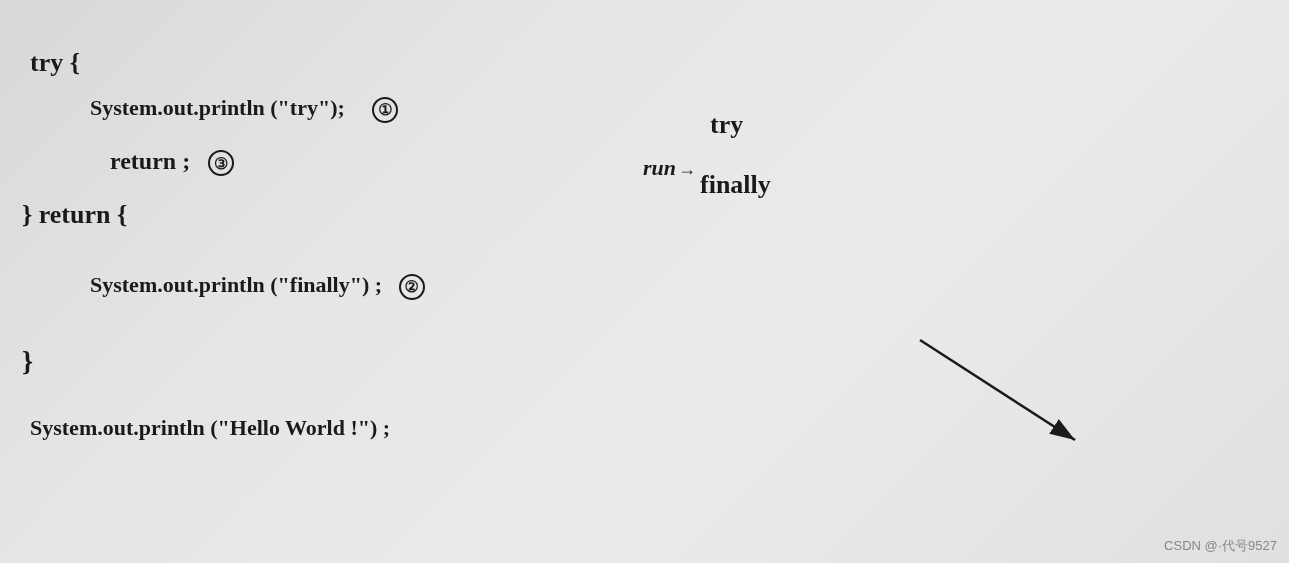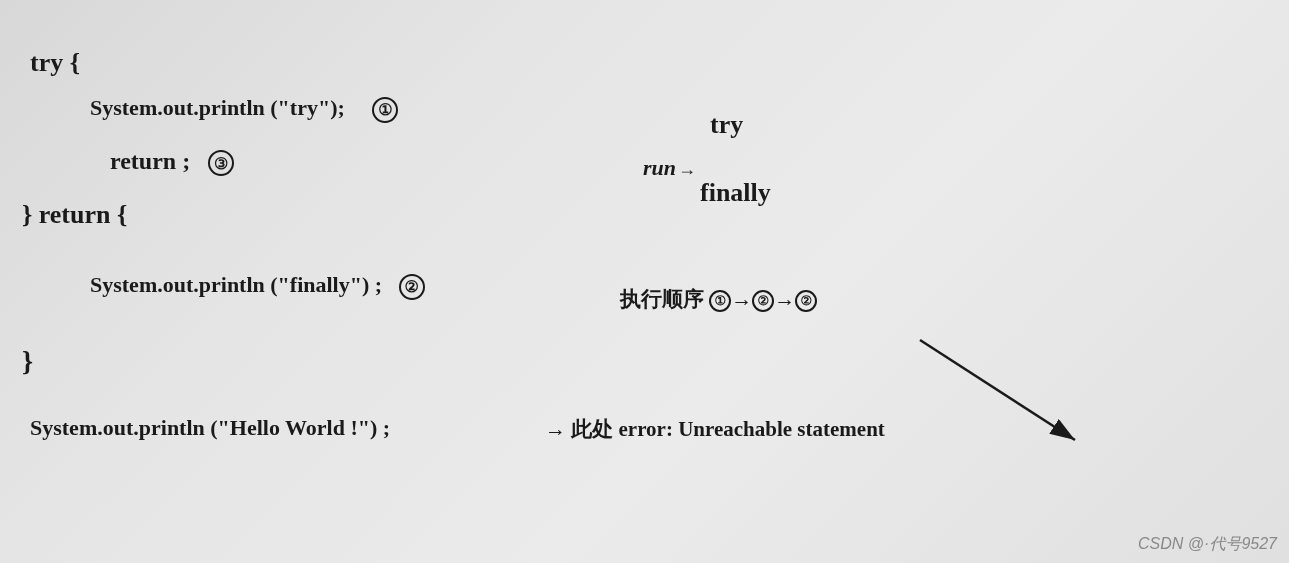--- a/index.html
+++ b/index.html
@@ -96,21 +96,21 @@
     }
 
     .label-try-right {
       top: 110px;
       left: 710px;
       font-size: 26px;
       font-weight: bold;
     }
 
     .label-finally-right {
-      top: 178px;
+      top: 170px;
       left: 700px;
       font-size: 26px;
       font-weight: bold;
     }
 
     .label-execution-order {
       top: 285px;
       left: 620px;
       font-size: 21px;
       font-weight: bold;
@@ -123,24 +123,23 @@
       left: 910px;
       width: 180px;
       height: 120px;
     }
 
     
     .watermark {
       position: absolute;
       bottom: 8px;
       right: 12px;
-      font-size: 16px;
+      font-size: 13px;
       color: #888;
       font-family: Arial, sans-serif;
-      font-style: italic;
     }
 
     
     .circled {
       display: inline-flex;
       align-items: center;
       justify-content: center;
       width: 26px;
       height: 26px;
       border: 2px solid #1a1a1a;
@@ -174,32 +173,28 @@
   <div class="handwritten line-system-println-finally">
     <span>System.out.println ("finally") ;</span>
     &nbsp;
     <span class="circled">②</span>
   </div>
 
   <div class="handwritten line-finally-close">}</div>
 
   <div class="handwritten line-system-println-hello">System.out.println ("Hello World !") ;</div>
 
-  <div class="handwritten arrow-error">→ 此处 error: Unreachable statement</div>
 
   <div class="handwritten label-run" style="font-style: italic;">
     <span>run</span><span style="font-size:18px; margin-left:2px;">→</span>
   </div>
 
   <div class="handwritten label-try-right">try</div>
   <div class="handwritten label-finally-right">finally</div>
 
-  <div class="handwritten label-execution-order">
-    执行顺序 <span class="circled" style="width:22px;height:22px;font-size:13px;">①</span>→<span class="circled" style="width:22px;height:22px;font-size:13px;">②</span>→<span class="circled" style="width:22px;height:22px;font-size:13px;">②</span>
-  </div>
 
   <svg class="arrow-diagonal" viewBox="0 0 180 120" xmlns="http://www.w3.org/2000/svg">
     <defs>
       <marker id="arrowhead" markerWidth="10" markerHeight="7" refX="10" refY="3.5" orient="auto">
         <polygon points="0 0, 10 3.5, 0 7" fill="#1a1a1a"></polygon>
       </marker>
     </defs>
     <line x1="10" y1="10" x2="165" y2="110" stroke="#1a1a1a" stroke-width="2.5" marker-end="url(#arrowhead)"></line>
   </svg>
 

